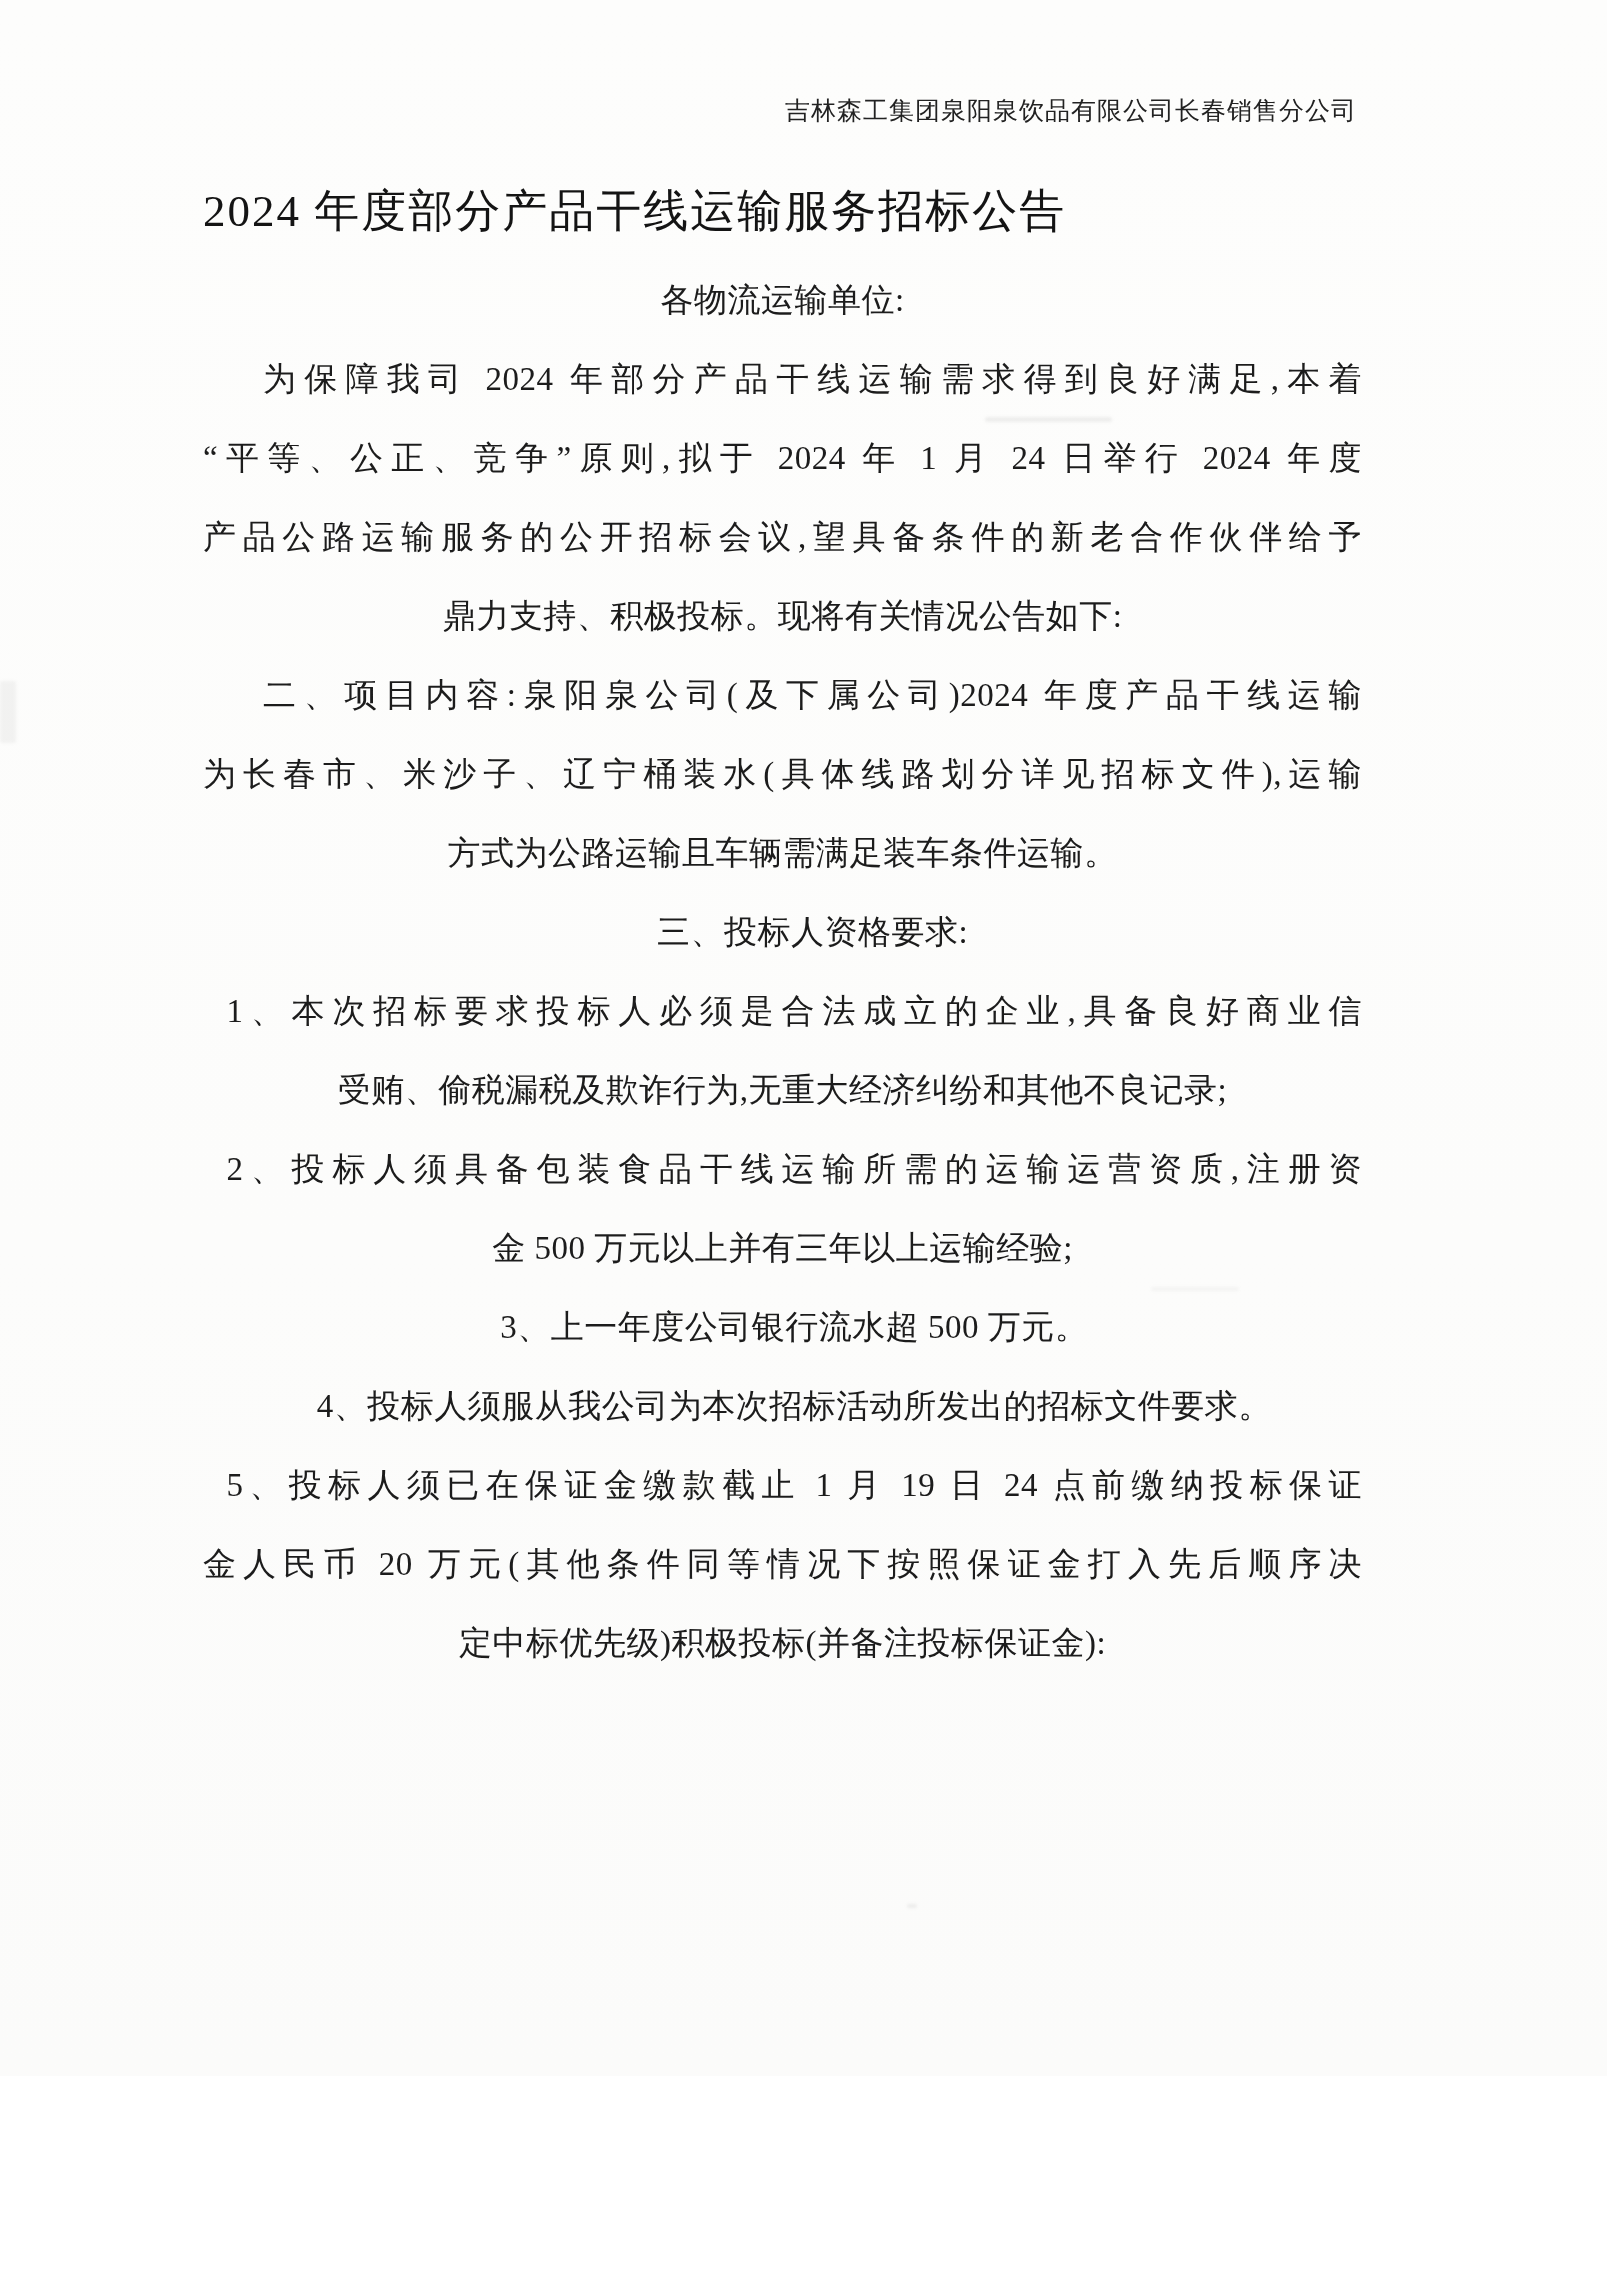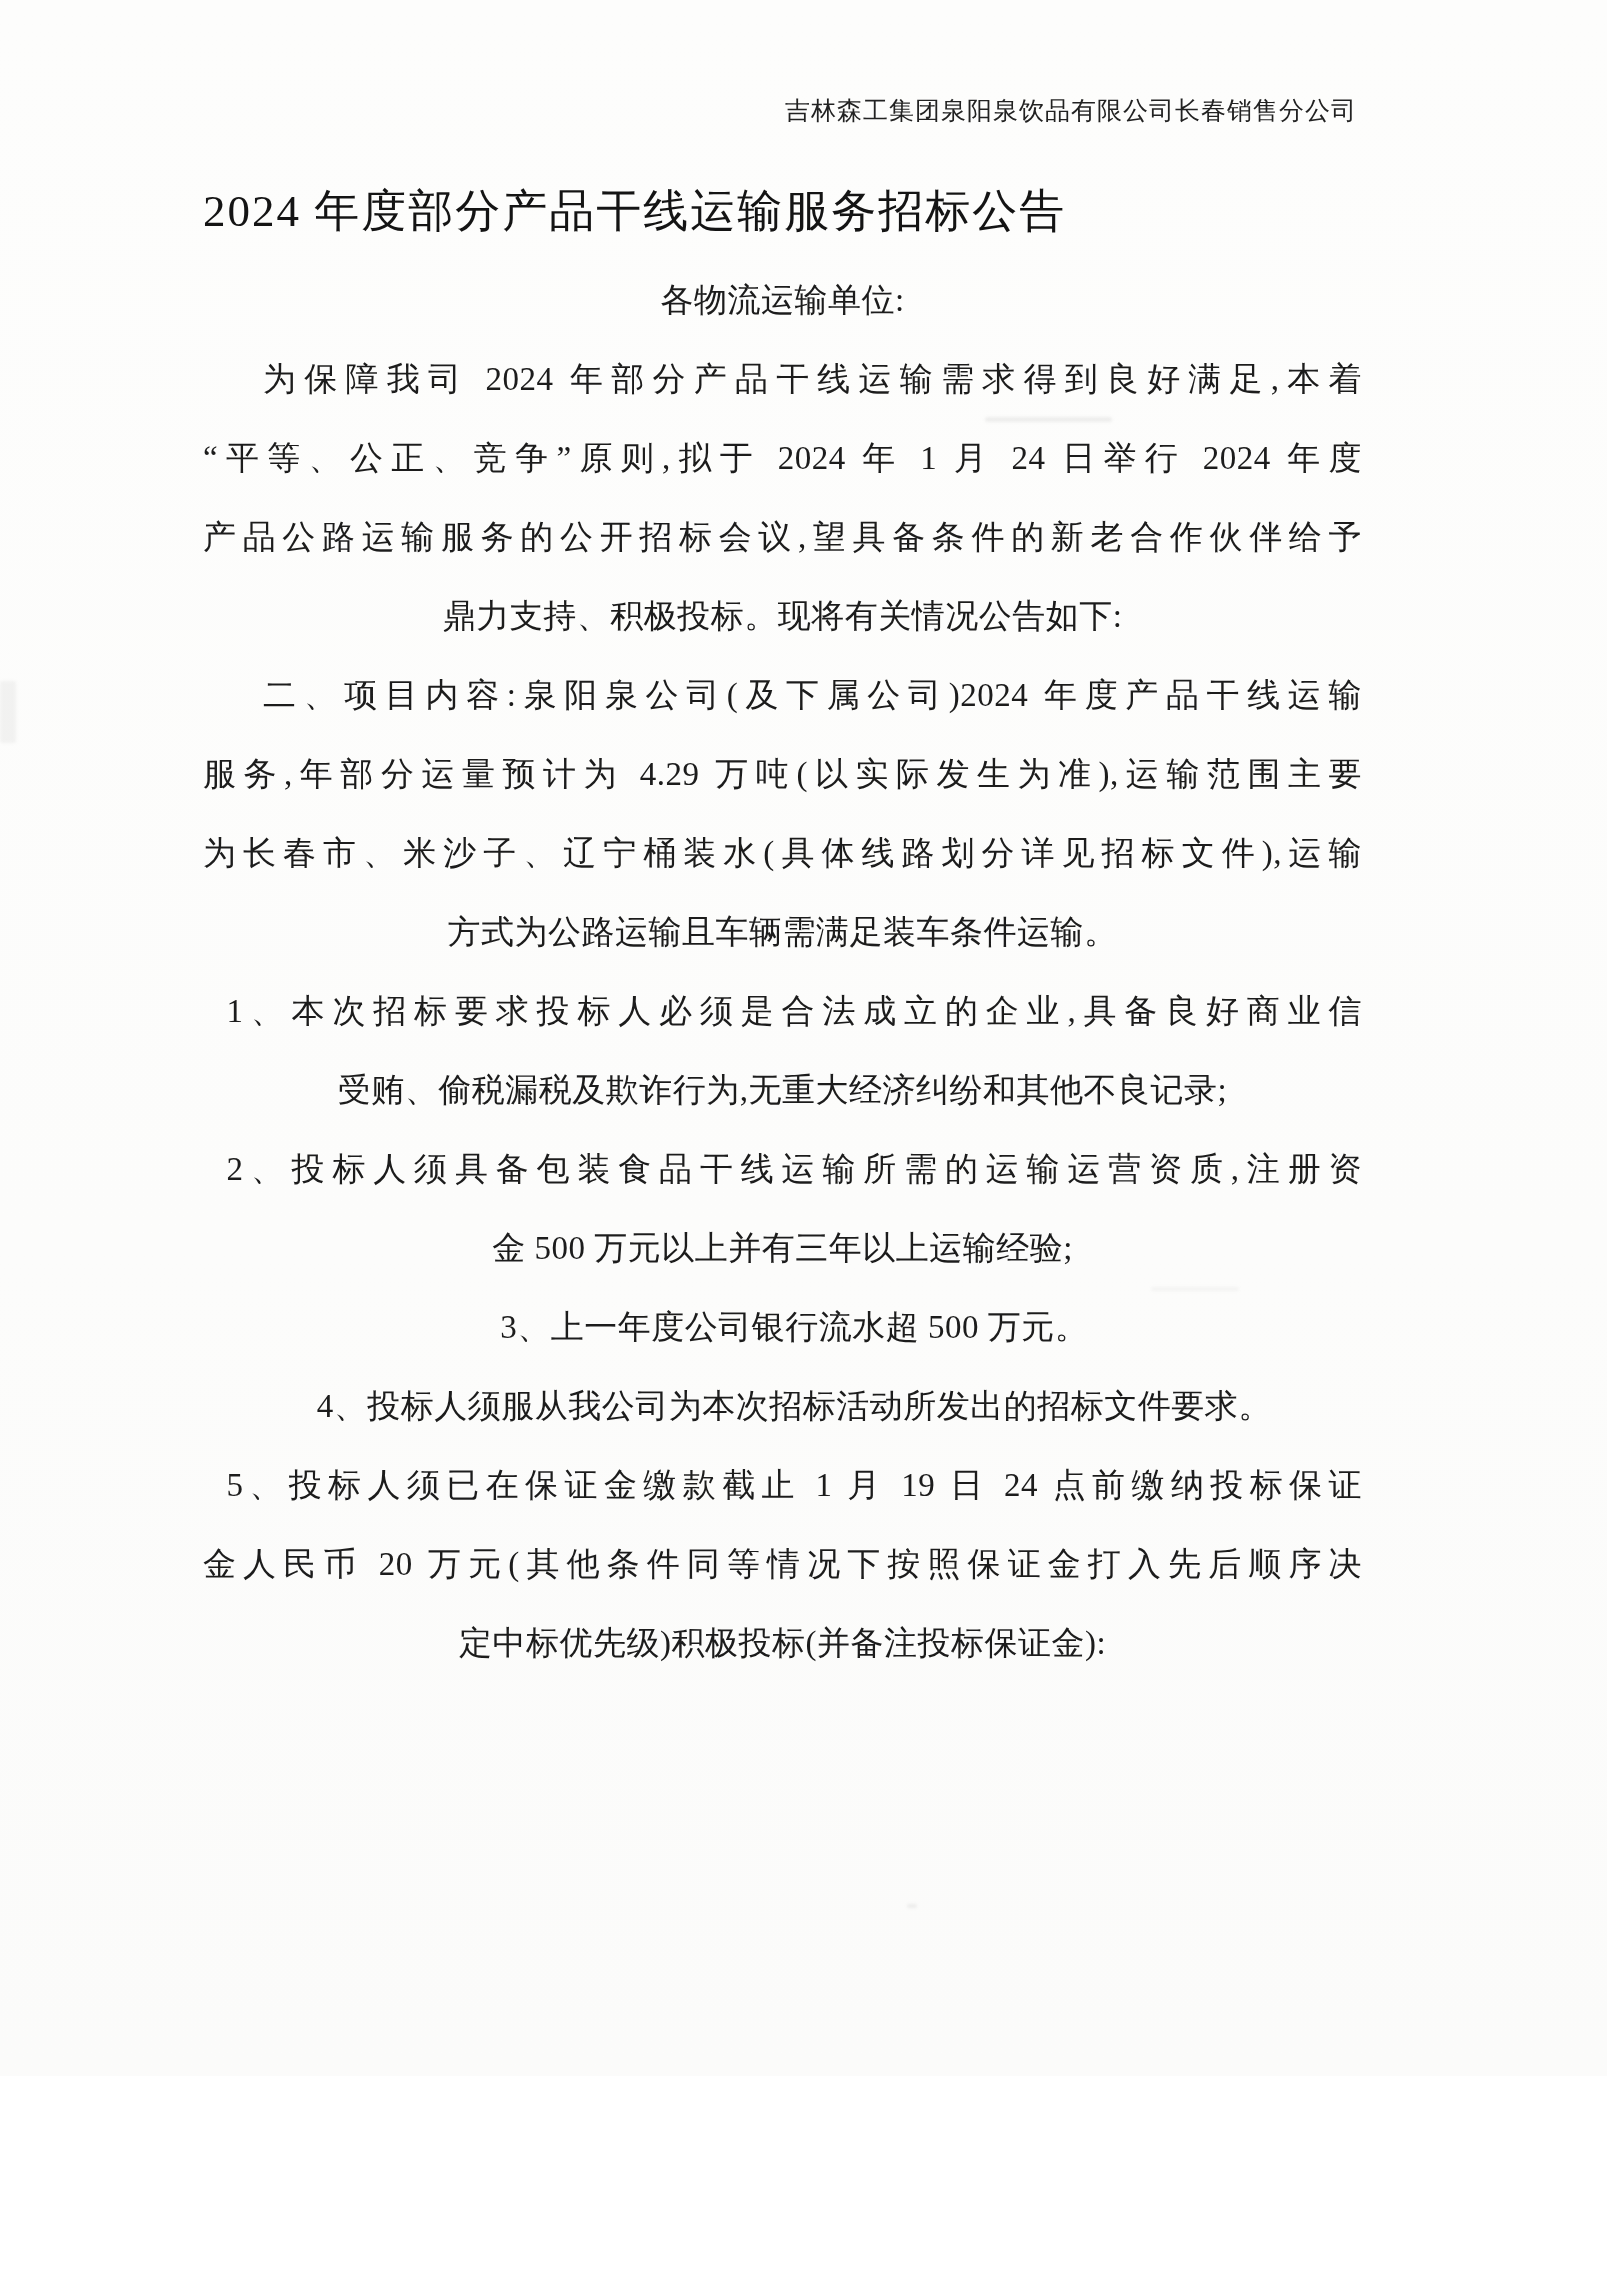--- a/index.html
+++ b/index.html
@@ -85,23 +85,23 @@
 
   <h1 class="doc-title">2024 年度部分产品干线运输服务招标公告</h1>
 
   <div class="doc-body" id="doc-body">
       <div class="line indent-0">各物流运输单位:</div>
       <div class="line indent-2 fill">为保障我司 2024 年部分产品干线运输需求得到良好满足,本着</div>
       <div class="line indent-0 fill">“平等、公正、竞争”原则,拟于 2024 年 1 月 24 日举行 2024 年度</div>
       <div class="line indent-0 fill">产品公路运输服务的公开招标会议,望具备条件的新老合作伙伴给予</div>
       <div class="line indent-0">鼎力支持、积极投标。现将有关情况公告如下:</div>
       <div class="line indent-2 fill">二、项目内容:泉阳泉公司(及下属公司)2024 年度产品干线运输</div>
-      <div class="line indent-0 fill">服务,年部分运量预计为 4.29 万吨(以实际发生为准),运输范围主要</div>
       <div class="line indent-0 fill">为长春市、米沙子、辽宁桶装水(具体线路划分详见招标文件),运输</div>
       <div class="line indent-0">方式为公路运输且车辆需满足装车条件运输。</div>
+      <div class="line indent-2">三、投标人资格要求:</div>
       <div class="line indent-1 fill">1、本次招标要求投标人必须是合法成立的企业,具备良好商业信</div>
       <div class="line indent-0">受贿、偷税漏税及欺诈行为,无重大经济纠纷和其他不良记录;</div>
       <div class="line indent-1 fill">2、投标人须具备包装食品干线运输所需的运输运营资质,注册资</div>
       <div class="line indent-0">金 500 万元以上并有三年以上运输经验;</div>
       <div class="line indent-1">3、上一年度公司银行流水超 500 万元。</div>
       <div class="line indent-1">4、投标人须服从我公司为本次招标活动所发出的招标文件要求。</div>
       <div class="line indent-1 fill">5、投标人须已在保证金缴款截止 1 月 19 日 24 点前缴纳投标保证</div>
       <div class="line indent-0 fill">金人民币 20 万元(其他条件同等情况下按照保证金打入先后顺序决</div>
       <div class="line indent-0">定中标优先级)积极投标(并备注投标保证金):</div>
     </div>

